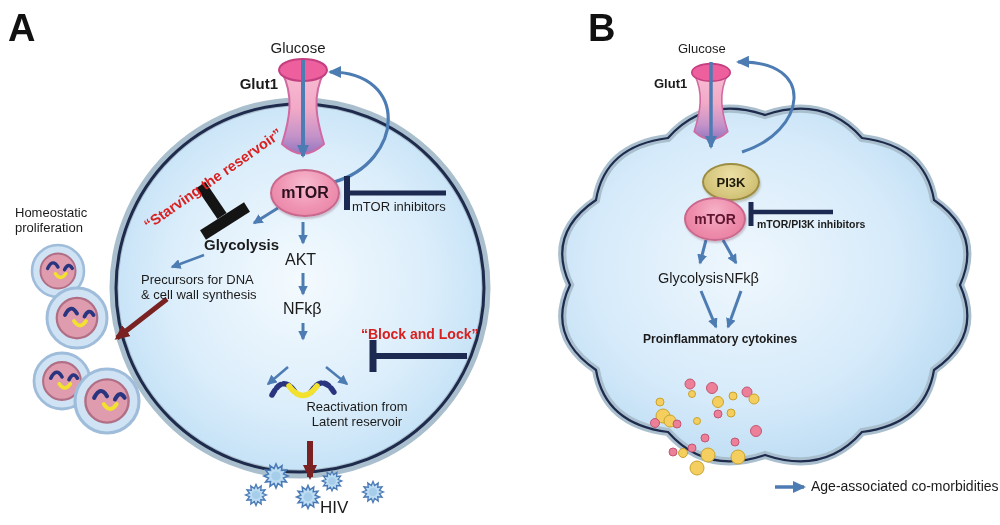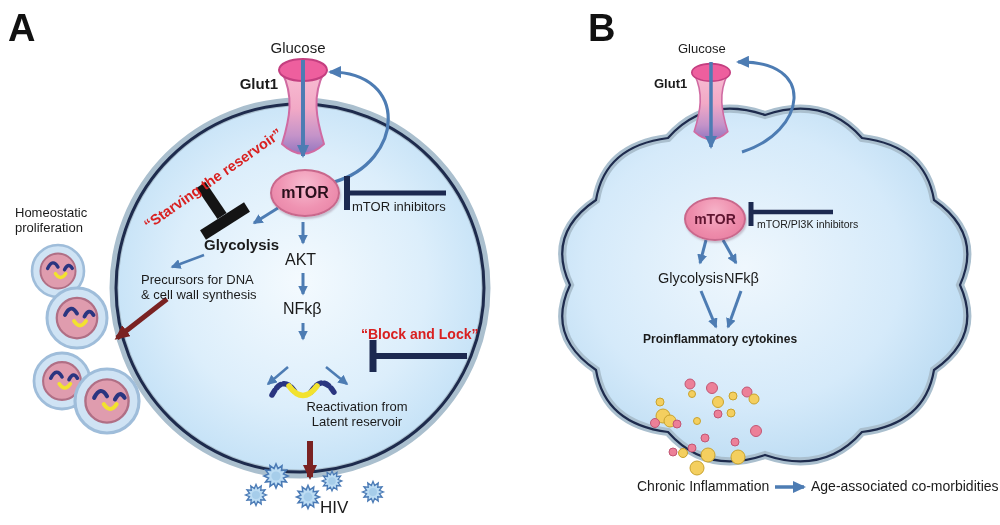--- a/index.html
+++ b/index.html
@@ -194,23 +194,25 @@
 <div class="lbl" style="left:285px;top:251px;font-size:16px;">AKT</div>
 <div class="lbl" style="left:283px;top:300px;font-size:16px;">NFkβ</div>
 <div class="lbl red" style="left:361px;top:326px;font-size:14px;">“Block and Lock”</div>
 <div class="lbl ml ctr" style="left:295px;top:399px;width:124px;font-size:13px;">Reactivation from
 Latent reservoir</div>
 <div class="lbl" style="left:320px;top:498px;font-size:17px;">HIV</div>
 
 <div class="lbl panel-letter" style="left:588px;top:6px;">B</div>
 <div class="lbl" style="left:678px;top:41px;font-size:13px;">Glucose</div>
 <div class="lbl b" style="left:654px;top:76px;font-size:13px;">Glut1</div>
+<div class="oval pi3k-b">
+      <span>PI3K</span>
+    </div>
 <div class="oval mtor-b">
       <span>mTOR</span>
     </div>
-<div class="lbl" style="left:757px;top:218px;font-size:10.5px;">mTOR/PI3K inhibitors</div>
+<div class="lbl" style="left:757px;top:218px;font-size:10.5px;font-weight:bold;">mTOR/PI3K inhibitors</div>
 <div class="lbl" style="left:658px;top:270px;font-size:14.5px;">Glycolysis</div>
 <div class="lbl" style="left:724px;top:270px;font-size:14.5px;">NFkβ</div>
 <div class="lbl b" style="left:643px;top:332px;font-size:12px;">Proinflammatory cytokines</div>
-<div class="lbl" style="left:637px;top:478px;font-size:14px;">Chronic Inflammation</div>
 <div class="lbl" style="left:811px;top:478px;font-size:14px;">Age-associated co-morbidities</div>
 
 </div>
 
 </body></html>

